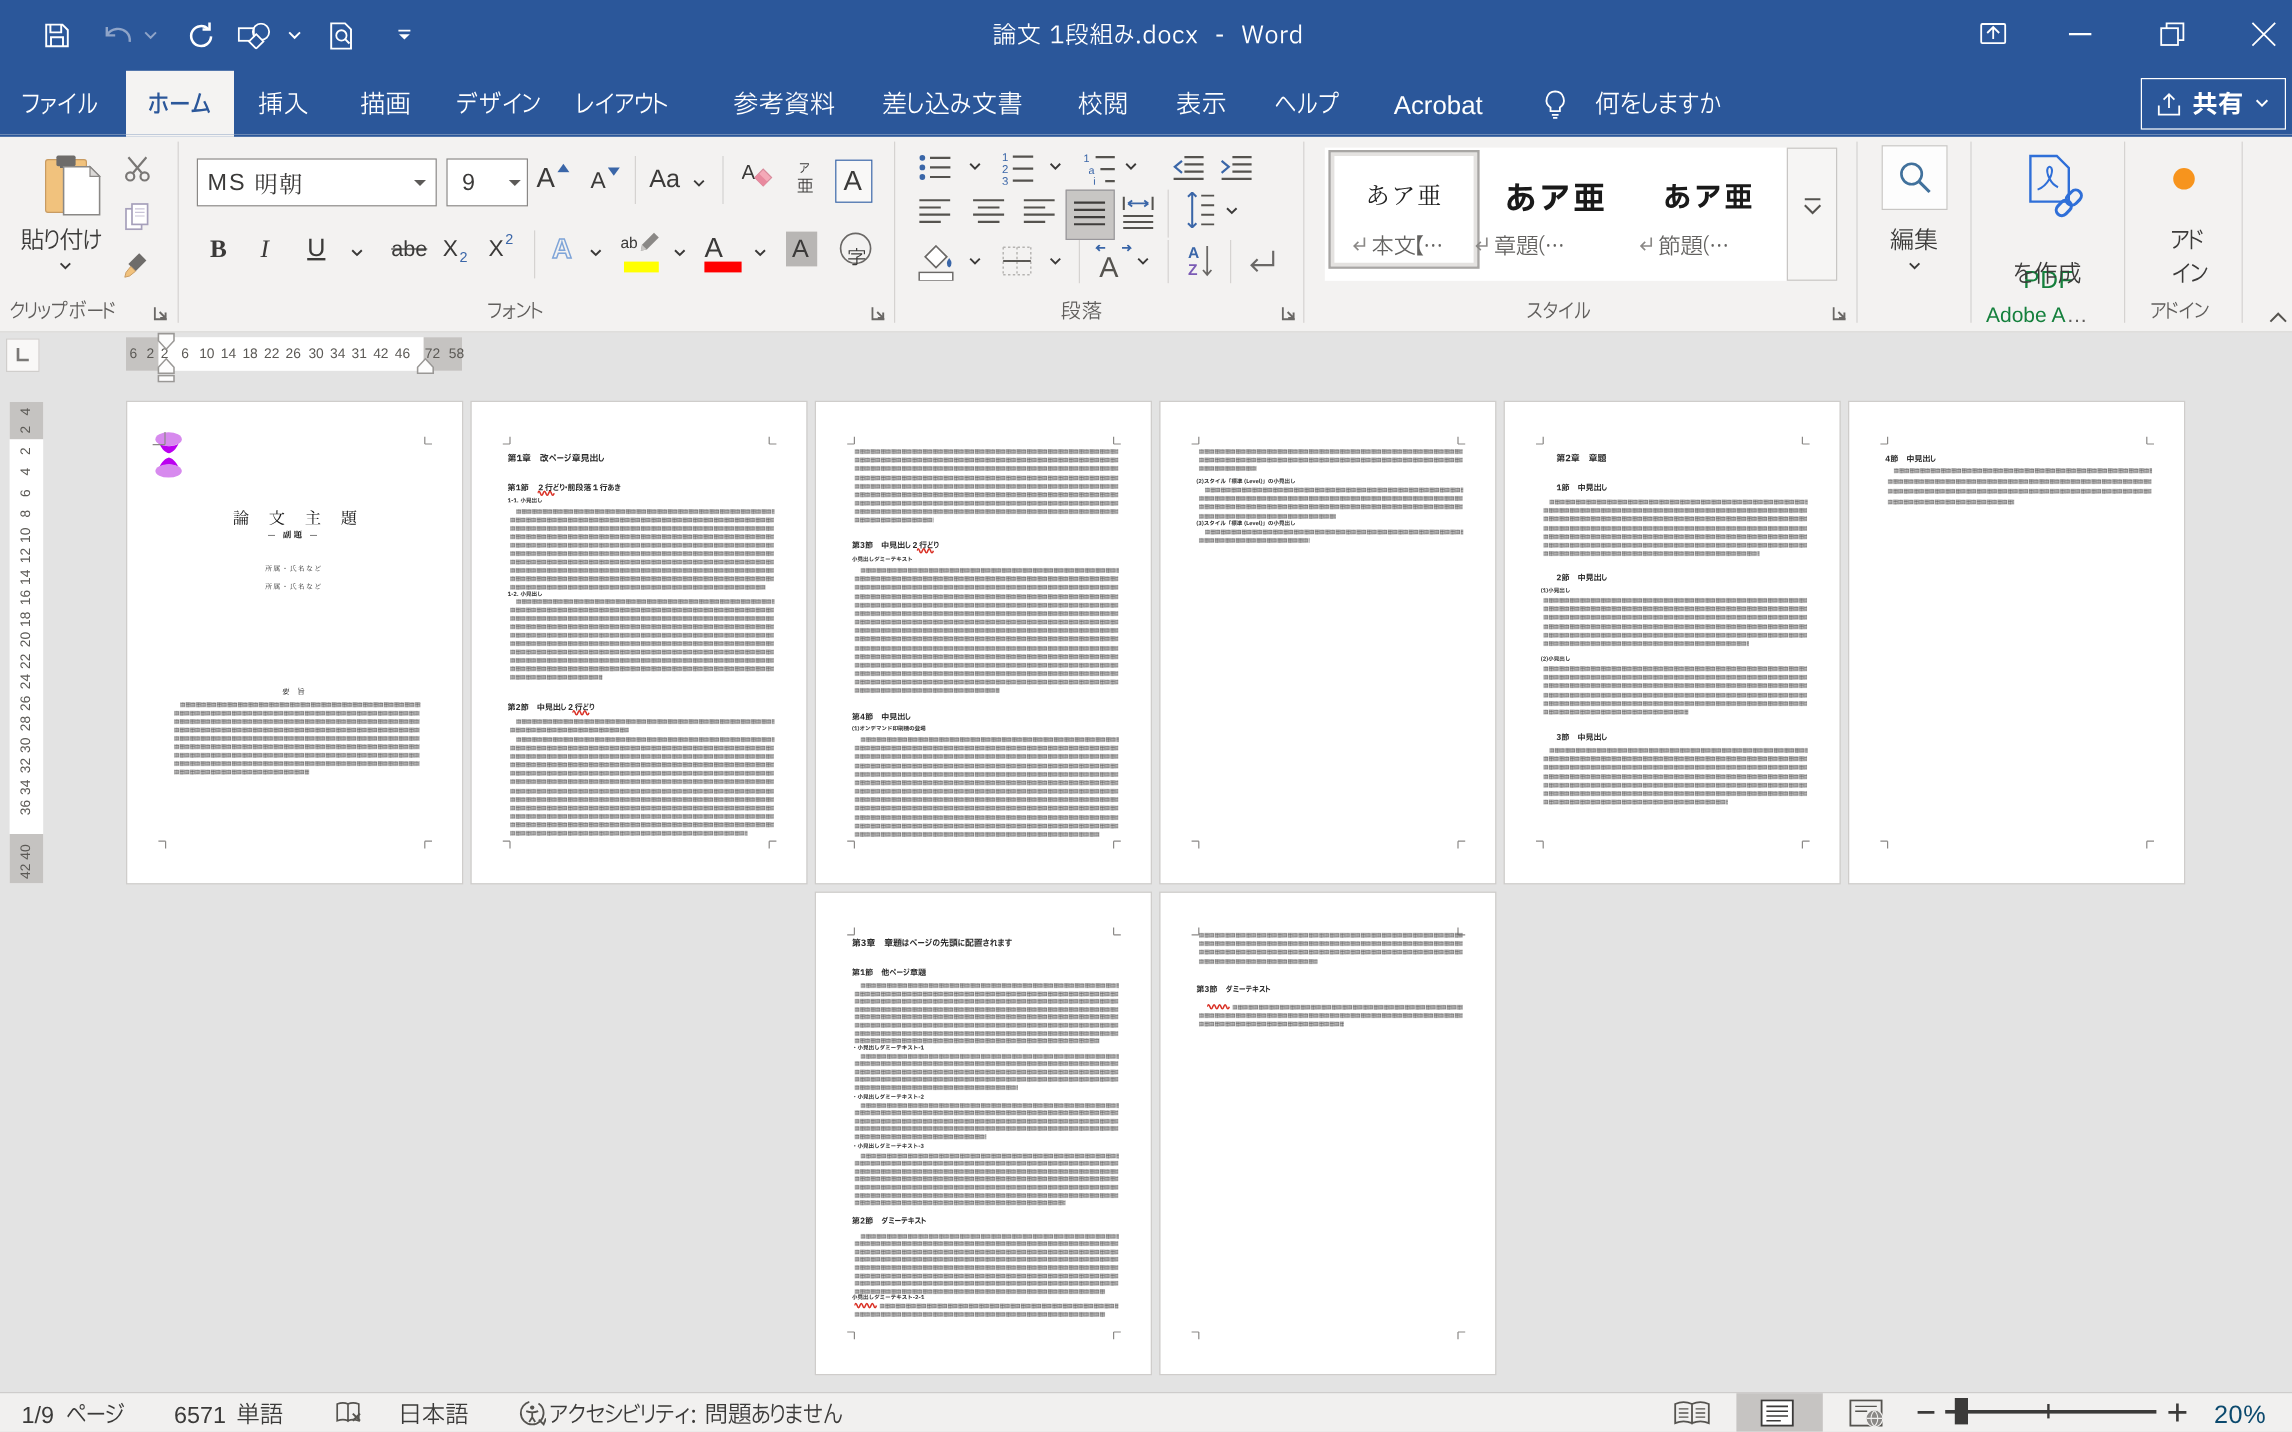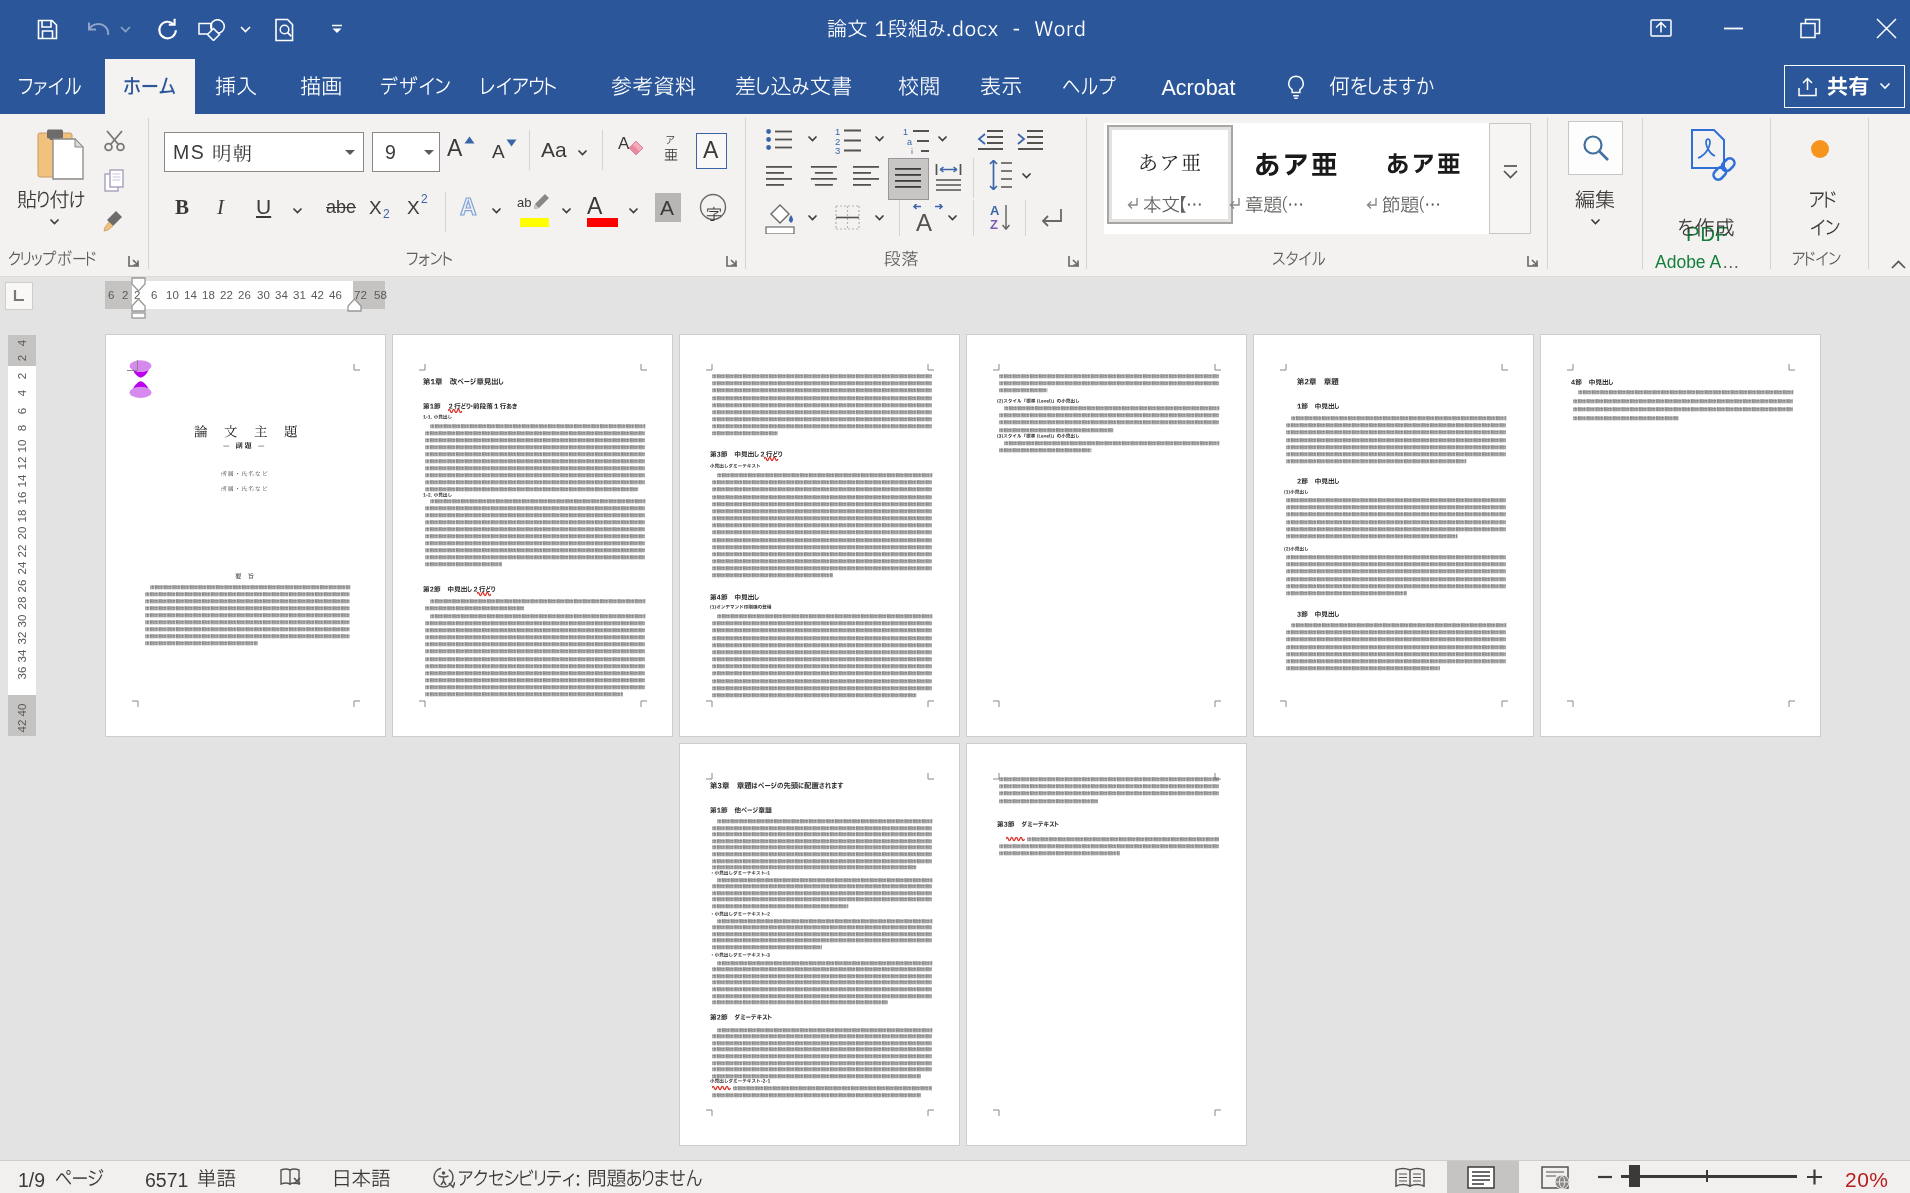--- a/index.html
+++ b/index.html
@@ -1631,21 +1631,21 @@
   </svg>
 <svg style="position:absolute;left:1597.0px;top:1173.0px;" width="18" height="8" viewBox="0 0 18 8">
     <path d="M1 4 H15" stroke="#3b3a39" stroke-width="2.2"></path>
   </svg>
 <div style="position:absolute;left:1621.0px;top:1175.0px;width:176.0px;height:2.6px;background:#3b3a39"></div>
 <div style="position:absolute;left:1706.0px;top:1170.0px;width:2.2px;height:12.0px;background:#3b3a39"></div>
 <div style="position:absolute;left:1629.0px;top:1165.0px;width:11.0px;height:22.0px;background:#3b3a39"></div>
 <svg style="position:absolute;left:1806.0px;top:1169.0px;" width="18" height="17" viewBox="0 0 18 17">
     <path d="M1 8 H16 M8.5 0.5 V15.5" stroke="#3b3a39" stroke-width="2.2"></path>
   </svg>
-<div style="position:absolute;left:1845.0px;top:1168.0px;font:400 21.0px 'Liberation Sans',sans-serif;color:#b91c1c;letter-spacing:0.5px;white-space:pre;text-align:right;">20%</div>
+<div style="position:absolute;left:1845.0px;top:1168.0px;font:400 21.0px 'Liberation Sans',sans-serif;color:#0c4a6e;letter-spacing:0.5px;white-space:pre;text-align:right;">20%</div>
 <svg width="0" height="0" style="position:absolute">
     <defs>
       <path id="g0" d="M691 834Q725 766 789 706Q853 647 962 584L932 530Q814 603 748 664Q683 724 660 795H653Q630 724 564 658Q498 593 393 529L363 583Q556 693 623 834ZM77 803H345V747H77ZM44 662H374V605H44ZM497 531V585H827V531ZM83 523H341V467H83ZM405 -74V442H915V4Q915 -28 901 -43Q887 -58 856 -58H798L786 1H857V196H758V-55H706V196H609V-55H557V196H461V-74ZM557 249V388H461V249ZM706 249V388H609V249ZM857 249V388H758V249ZM341 332H83V387H341ZM138 -75H83V251H343V-21H138ZM289 196H138V36H289Z"></path>
       <path id="g1" d="M929 -58Q662 33 498 154Q344 33 73 -60L45 2Q173 46 272 93Q370 140 445 196Q247 365 203 617H55V679H457V828H525V679H945V617H774Q749 485 694 382Q638 279 549 197Q701 91 957 3ZM271 617Q292 500 348 407Q405 314 497 238Q578 311 630 404Q682 496 706 617Z"></path>
       <path id="g2" d="M573 74V0H91V74H298V671H291L104 498L55 551L251 733H382V74Z"></path>
       <path id="g3" d="M460 129Q341 108 166 89V-75H106V84L41 78L34 139L106 145V758Q290 781 409 825L442 772Q385 750 314 734Q242 717 166 708V584H399V526H166V380H399V322H166V150Q338 167 454 187ZM422 476Q475 521 496 570Q516 620 516 703V804H801V557Q801 536 808 528Q815 521 835 521H882V669L935 650V531Q935 497 924 483Q912 469 881 469H827Q780 469 762 487Q743 505 743 552V750H573V694Q573 605 544 542Q516 480 457 429ZM919 -76Q787 -16 693 65Q588 -23 436 -77L410 -22Q547 25 647 106Q564 186 497 296L548 325Q612 223 692 146Q783 234 819 339H463V395H886V348Q845 212 738 105Q830 29 947 -21Z"></path>
       <path id="g4" d="M272 342V-74H213V336Q154 331 32 325L26 383Q98 385 133 387Q172 436 209 493Q138 575 47 655L83 700Q100 685 132 655Q186 739 225 840L278 816Q231 708 172 616Q184 604 189 597Q213 573 240 541Q302 639 346 732L398 703Q297 512 202 391Q290 397 367 406Q350 455 327 502L376 522Q419 428 450 318L401 299L384 355Q348 350 272 342ZM887 803V19H954V-38H406V19H490V803ZM825 552V747H552V552ZM552 299H825V497H552ZM368 270Q405 163 422 64L369 45Q348 170 319 254ZM33 7Q90 121 109 266L162 256Q137 85 83 -25ZM825 244H552V19H825Z"></path>
       <path id="g5" d="M908 178Q851 221 785 263Q744 147 680 79Q616 11 521 -31L484 31Q576 70 634 130Q691 190 726 298Q592 374 475 389Q444 252 407 163Q378 94 333 56Q288 18 234 18Q168 18 127 64Q86 111 86 183Q86 258 130 322Q174 386 249 423Q324 460 414 460H421Q445 581 453 690H160V756H526Q519 611 489 454Q610 437 744 365Q765 451 779 585L847 576Q832 434 805 330Q865 294 940 239ZM407 394Q337 394 280 366Q222 338 188 290Q155 242 155 184Q155 140 176 114Q197 88 234 88Q299 88 344 192Q379 273 407 394Z"></path>
       <path id="g6" d="M81 45V58Q81 85 96 100Q112 116 142 116Q172 116 188 100Q203 85 203 58V45Q203 18 188 2Q172 -13 142 -13Q112 -13 96 2Q81 18 81 45Z"></path>
       <path id="g7" d="M54 271Q54 357 81 421Q108 485 158 520Q207 554 273 554Q391 554 433 454H437V777H517V0H437V87H433Q409 37 370 12Q330 -13 273 -13Q207 -13 158 22Q108 56 81 120Q54 185 54 271ZM437 172V375Q437 422 396 452Q354 482 295 482Q224 482 182 436Q140 391 140 316V226Q140 150 182 104Q224 59 295 59Q356 59 396 90Q437 120 437 172Z"></path>

